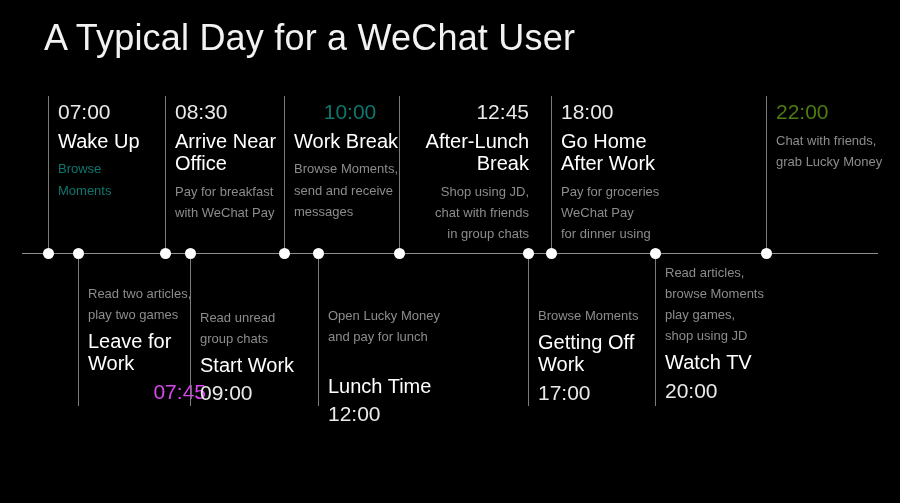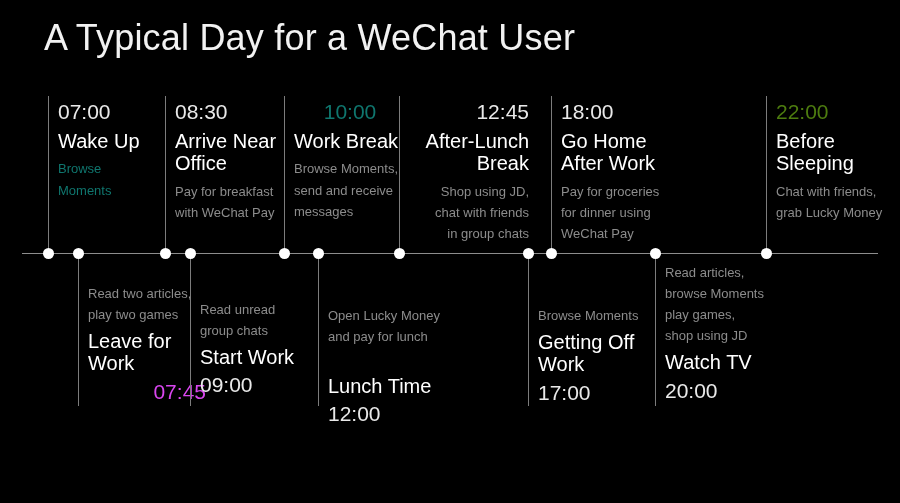--- a/index.html
+++ b/index.html
@@ -135,47 +135,46 @@
           <div>in group chats</div>
         </div>
       </div>
       <div class="rule top" style="left: 551px; background: rgb(124, 124, 124);"></div>
       <div class="axis-dot" style="left: 551px; background: rgb(255, 255, 255);"></div>
       <div class="entry top" style="left: 561px; top: 100px; width: 120px;">
         <div class="time" style="color: rgb(233, 233, 233);">18:00</div>
         <div class="name" style="color: rgb(255, 255, 255);">Go Home After Work</div>
         <div class="desc" style="color: rgb(140, 140, 140);">
           <div>Pay for groceries</div>
+          <div>WeChat Pay</div>
           <div>for dinner using</div>
-          <div>WeChat Pay</div>
         </div>
       </div>
       <div class="rule top" style="left: 766px; background: rgb(124, 124, 124);"></div>
       <div class="axis-dot" style="left: 766px; background: rgb(255, 255, 255);"></div>
       <div class="entry top" style="left: 776px; top: 100px; width: 120px;">
         <div class="time" style="color: #4d7c0f;">22:00</div>
-        <div class="name" style="color: rgb(255, 255, 255);">Before Sleeping</div>
         <div class="desc" style="color: rgb(140, 140, 140);">
           <div>Chat with friends,</div>
           <div>grab Lucky Money</div>
         </div>
       </div>
       <div class="rule bottom" style="left: 78px; background: rgb(124, 124, 124);"></div>
       <div class="axis-dot" style="left: 78px; background: rgb(255, 255, 255);"></div>
       <div class="entry bottom" style="left: 88px; top: 283px; width: 118px;">
         <div class="desc" style="color: rgb(140, 140, 140);">
           <div>Read two articles,</div>
           <div>play two games</div>
         </div>
         <div class="name" style="color: rgb(255, 255, 255);">Leave for Work</div>
         <div class="time" style="color: #d946ef; text-align: right;">07:45</div>
       </div>
       <div class="rule bottom" style="left: 190px; background: rgb(124, 124, 124);"></div>
       <div class="axis-dot" style="left: 190px; background: rgb(255, 255, 255);"></div>
-      <div class="entry bottom" style="left: 200px; top: 299px; width: 112px;">
+      <div class="entry bottom" style="left: 200px; top: 307px; width: 112px;">
         <div class="desc" style="color: rgb(140, 140, 140);">
           <div>Read unread</div>
           <div>group chats</div>
         </div>
         <div class="name" style="color: rgb(255, 255, 255);">Start Work</div>
         <div class="time" style="color: rgb(233, 233, 233);">09:00</div>
       </div>
       <div class="rule bottom" style="left: 318px; background: rgb(124, 124, 124);"></div>
       <div class="axis-dot" style="left: 318px; background: rgb(255, 255, 255);"></div>
       <div class="entry bottom" style="left: 328px; top: 305px; width: 126px;">

